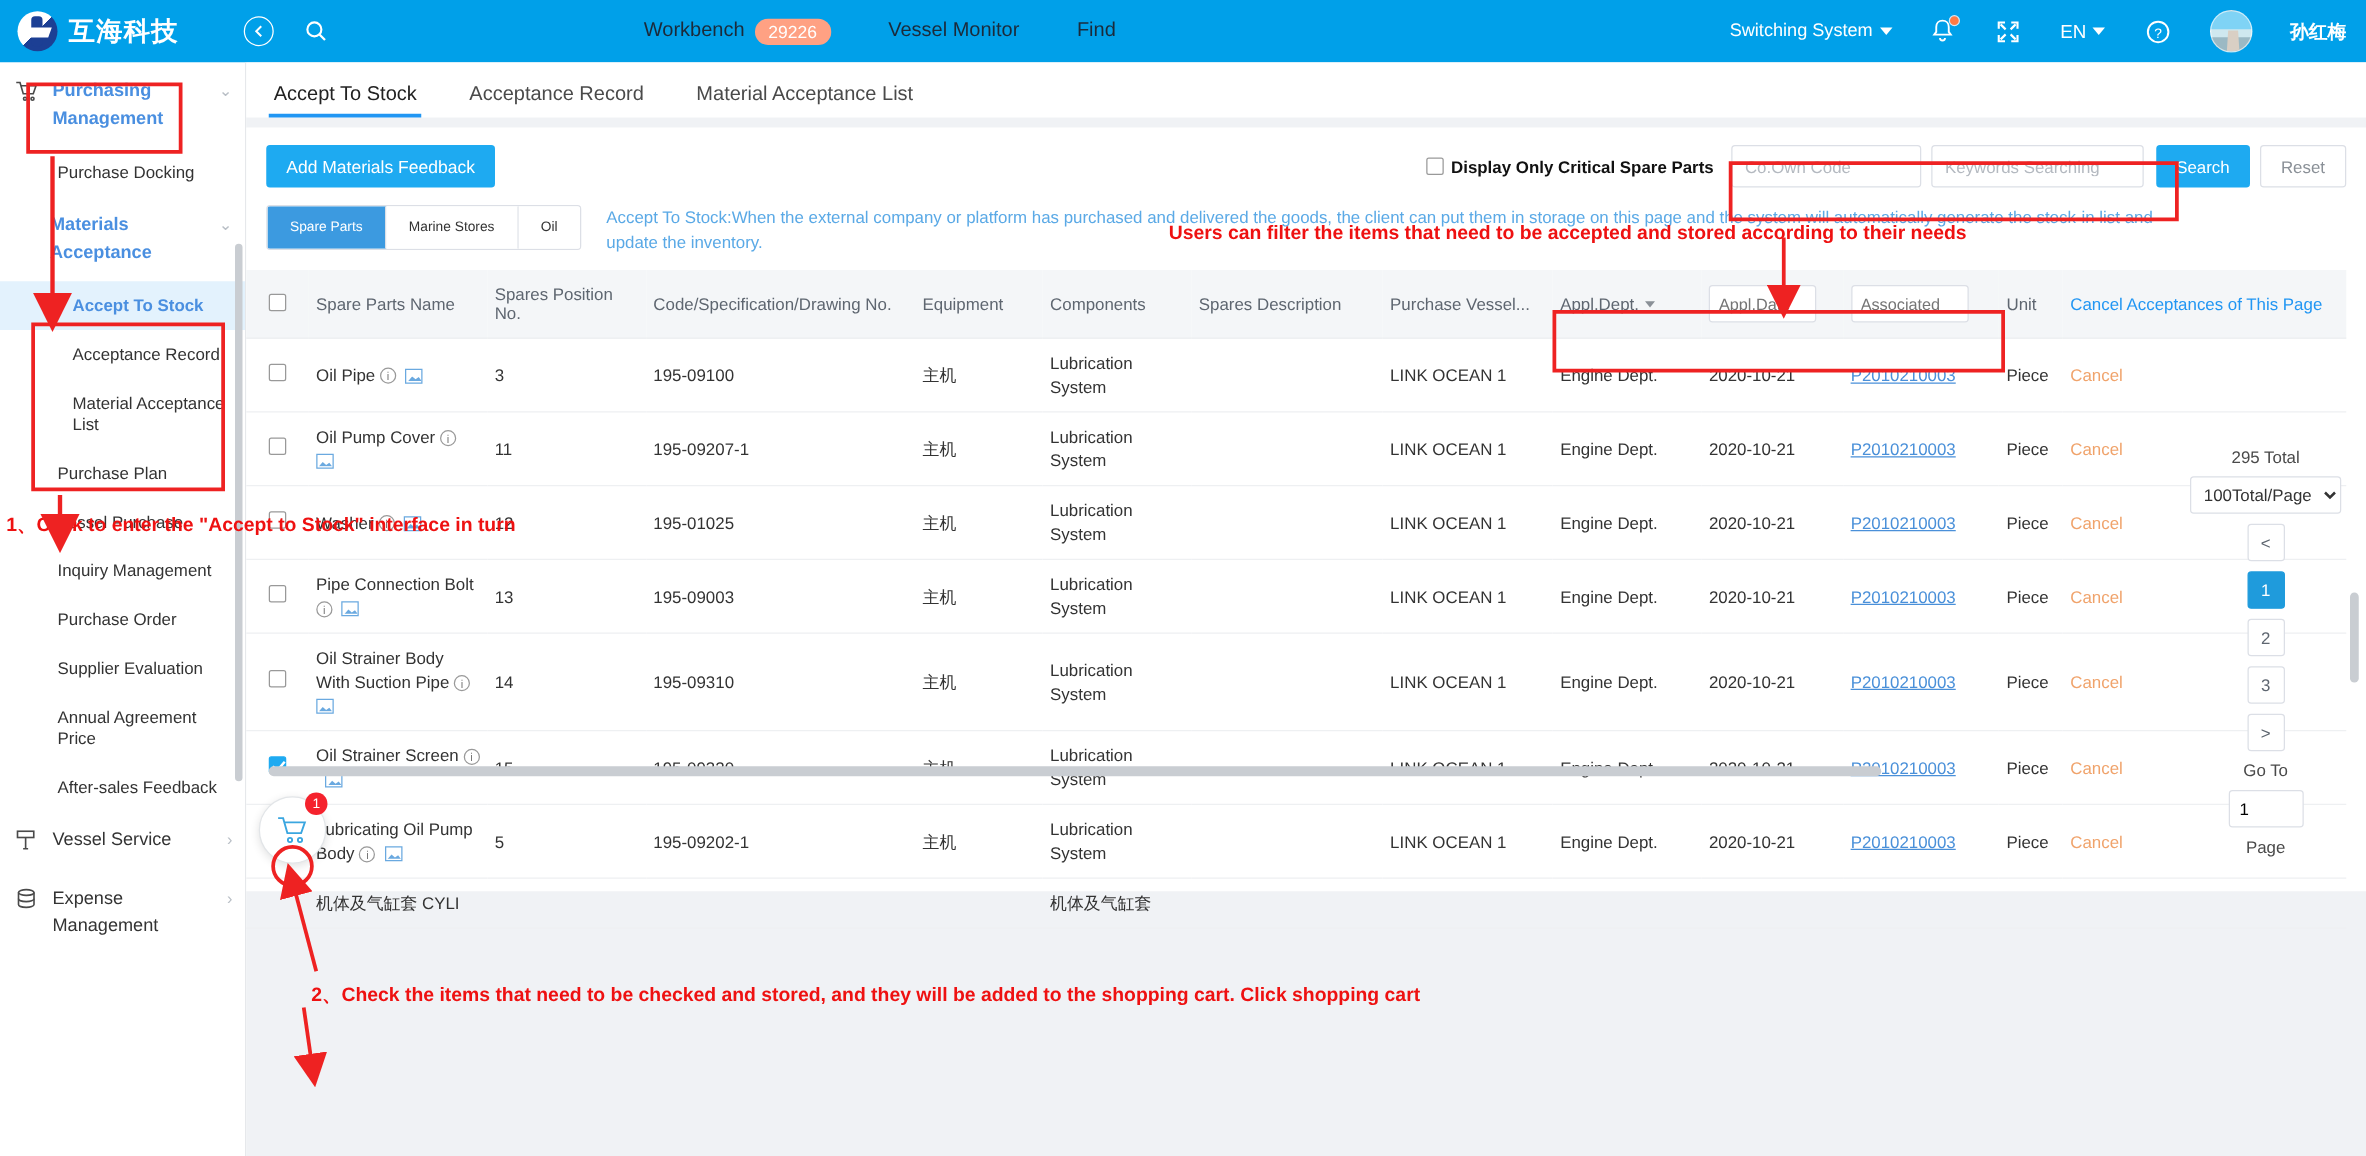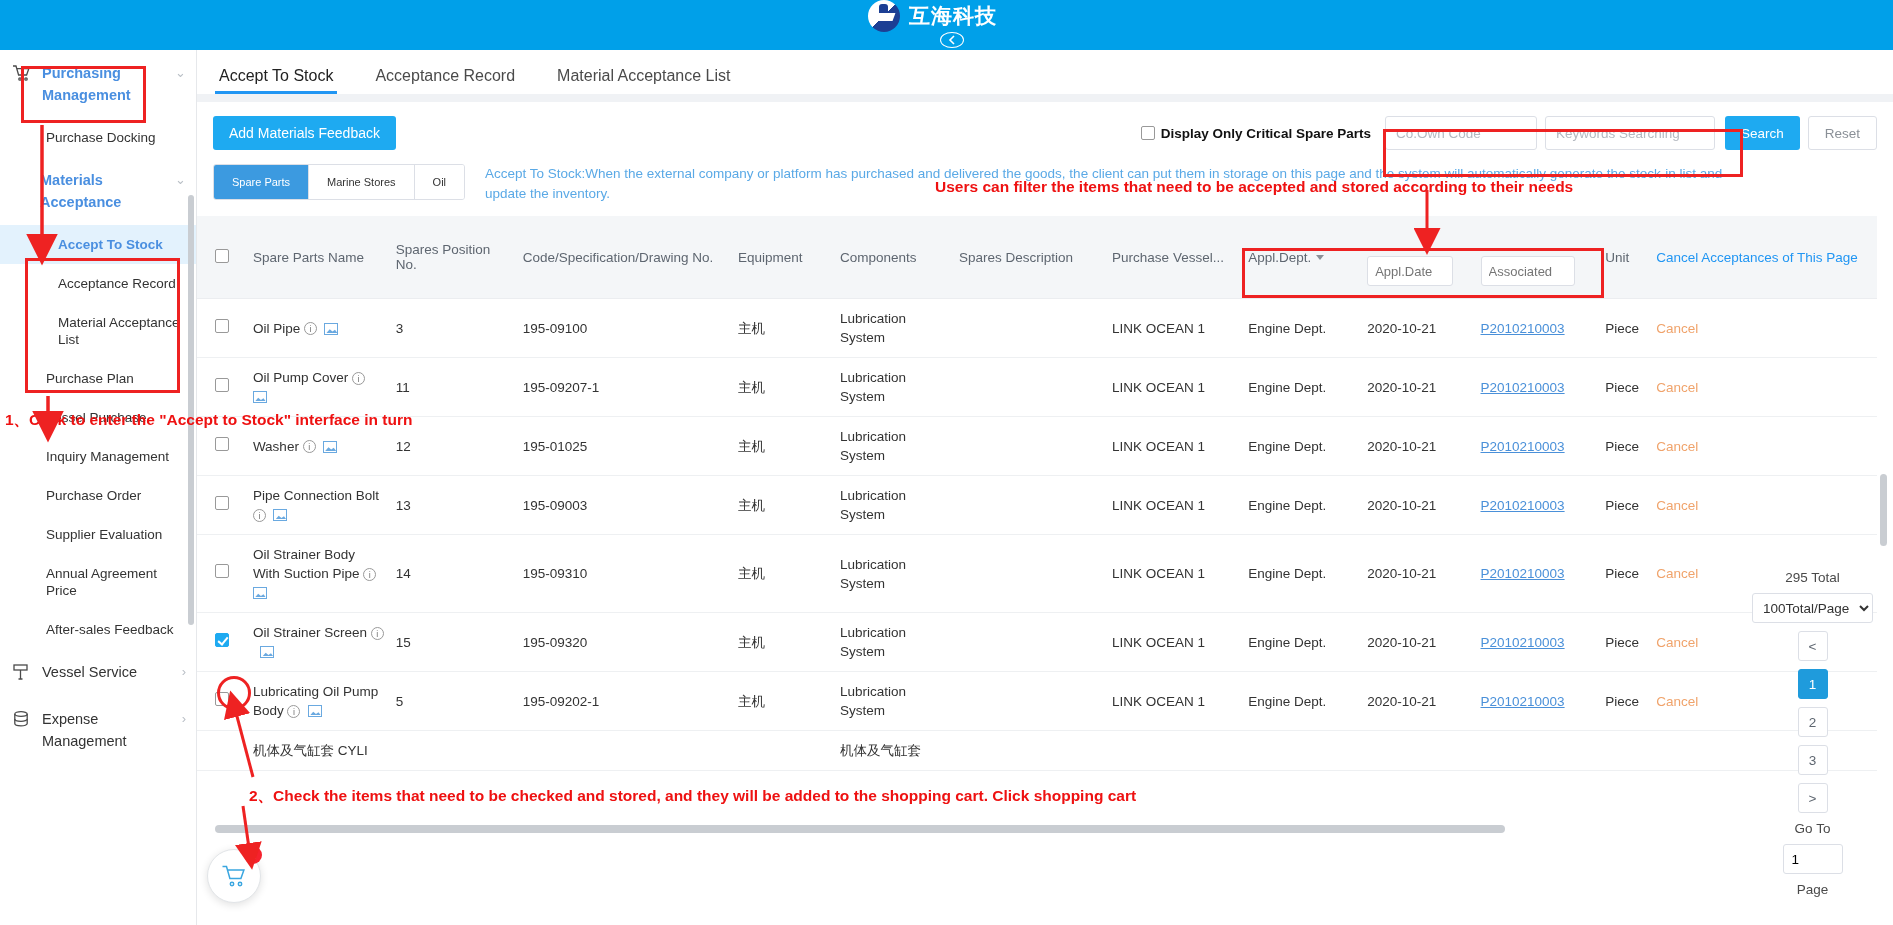--- a/index.html
+++ b/index.html
@@ -9,21 +9,20 @@
     overflow: hidden; background: #fff;
     font-size: 14px; color: #333;
   }
   #root { position: relative; width: 1893px; height: 925px; }
 
   
   .topbar {
     position: absolute; left: 0; top: 0; width: 1893px; height: 50px;
     background: #00a0e9; display: flex; align-items: center;
     color: #fff;
-    flex-direction: column;
   }
   .logo-wrap { display: flex; align-items: center; padding-left: 14px; width: 185px; }
   .logo-mark {
     width: 32px; height: 32px; border-radius: 50%;
     background: linear-gradient(135deg,#fff 0 50%, #1c3f94 50% 100%);
     position: relative; overflow: hidden; flex: 0 0 auto;
   }
   .logo-mark::before {
     content: ""; position: absolute; left: 11px; top: 4px;
     width: 9px; height: 24px; background: #1c3f94;
@@ -80,21 +79,21 @@
   .side-sub.sub2 { padding-left: 58px; }
   .side-sub.selected { background: #e3f2fd; color: #4a8fe0; font-weight: bold; }
   .side-scroll-track { position:absolute; right:2px; top:145px; width:6px; height:430px; background:#c9cdd2; border-radius:3px;}
 
   
   .content { position: absolute; left: 197px; top: 50px; width: 1696px; height: 875px; background: #f0f2f5;}
   .tabsbar { height: 44px; background: #fff; display: flex; align-items: flex-end; padding-left: 18px; gap: 34px;}
   .tab { font-size: 16px; color: #4a4a4a; padding: 0 4px 9px; cursor: pointer; position: relative;}
   .tab.active { color: #222; }
   .tab.active::after { content:""; position:absolute; left:0; right:0; bottom:0; height:3px; background:#2196f3; }
-  .panel { margin: 8px 0 0 0; background: #fff; height: 823px; position: relative; }
+  .panel { margin: 8px 0 0 0; background: #fff; height: 611px; position: relative; }
 
   .toolbar-row { display:flex; align-items:center; padding: 14px 16px 0 16px; }
   .btn-primary {
     background: #1eaaf1; color:#fff; border:none; border-radius:3px;
     padding: 9px 16px; font-size: 14px; cursor:pointer;
   }
   .toolbar-right { margin-left:auto; display:flex; align-items:center; gap:0; }
   .chk-inline { display:flex; align-items:center; gap:6px; font-size:13.5px; font-weight:bold; color:#111; }
   .chkbox { width:14px; height:14px; border:1px solid #999; background:#fff; display:inline-block; border-radius:2px;}
   .chkbox.checked { background:#1eaaf1; border-color:#1eaaf1; position:relative;}
@@ -138,21 +137,21 @@
   .c-assoc{width:110px;}
   .c-unit{width:45px;}
   .c-act{width:200px;}
   .info-i { display:inline-block; width:13px; height:13px; border:1px solid #999; border-radius:50%;
     font-size:9px; line-height:12px; text-align:center; color:#777; vertical-align:middle; cursor:pointer;}
   .img-ic { display:inline-block; width:14px; height:12px; border:1px solid #6aa9e0; vertical-align:middle; position:relative; cursor:pointer;}
   .img-ic::after{content:"";position:absolute;left:1px;bottom:1px;width:11px;height:5px;background:#6aa9e0;clip-path:polygon(0 100%,30% 25%,55% 70%,78% 35%,100% 100%);}
   .link-blue { color:#4a90d9; text-decoration: underline; cursor:pointer;}
   .link-cancel { color:#f0a36b; cursor:pointer;}
   .hdr-link { color:#2196f3; cursor:pointer; font-size:13.5px;}
-  .hdr-filter-inp { border:1px solid #dcdfe6; border-radius:3px; height:30px; width:86px; padding:12px 7px; font-size:13px; color:#000000; background:#fff; outline:none;margin-top:28px;}
+  .hdr-filter-inp { border:1px solid #dcdfe6; border-radius:3px; height:30px; width:86px; padding:12px 7px; font-size:13px; color:#000000; background:#fff; outline:none;}
   .hdr-caret{display:inline-block;width:0;height:0;border-left:4px solid transparent;border-right:4px solid transparent;border-top:5px solid #8a9097;margin-left:5px;vertical-align:middle;}
 
   .hscroll { position:absolute; left:18px; bottom: 92px; width: 1290px; height: 8px; background:#c9cdd2; border-radius:4px;}
   .vscroll { position:absolute; right: 6px; top: 258px; width: 7px; height: 72px; background:#c9cdd2; border-radius:4px;}
 
   .cartbtn {
     position:absolute; left: 10px; bottom: 22px; width:54px; height:54px; border-radius:50%;
     background:#fff; border:1px solid #e2e5e8; box-shadow:0 2px 8px rgba(0,0,0,.12);
     display:flex; align-items:center; justify-content:center; cursor:pointer;
   }

